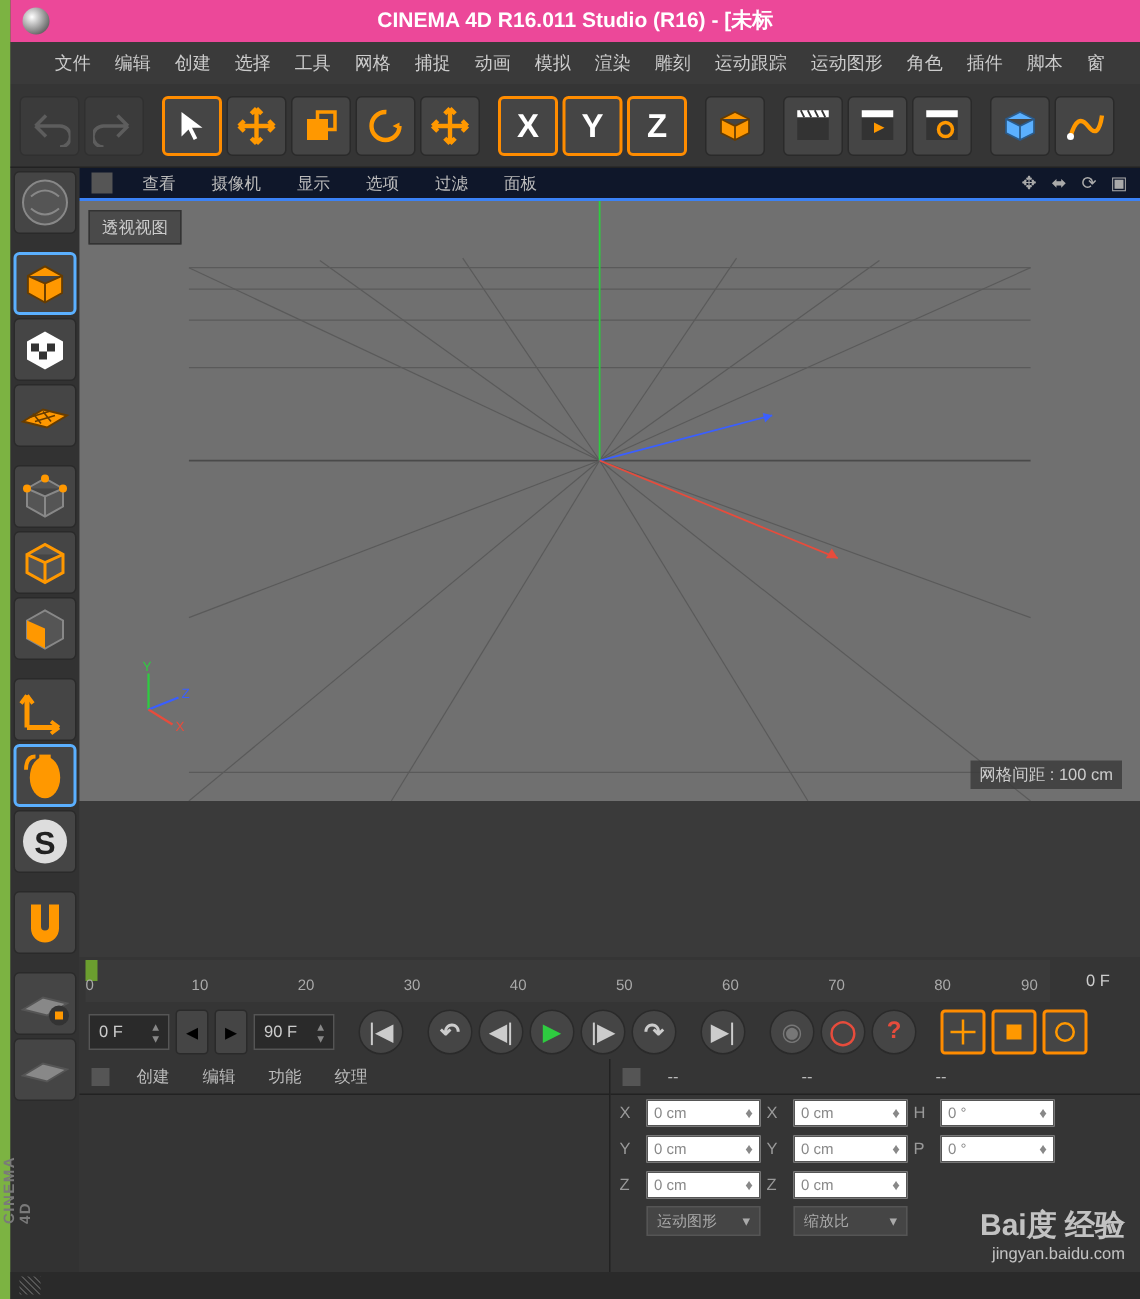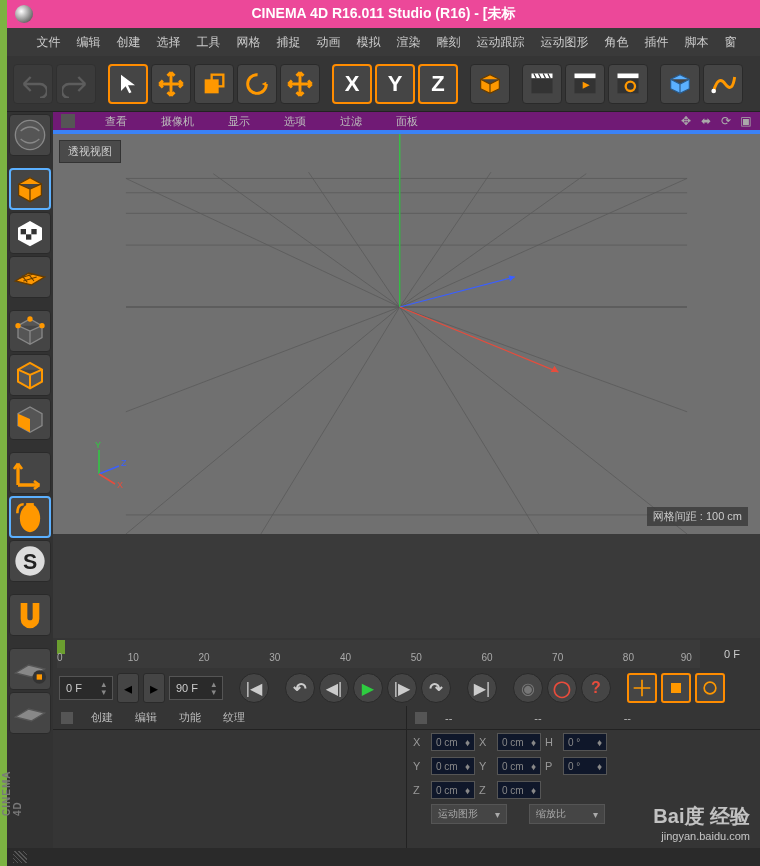--- a/index.html
+++ b/index.html
@@ -15,21 +15,21 @@
 .toolbar-sep { width: 6px; }
 .tool-btn { width: 40px; height: 40px; background: #454545; border: 1px solid #2a2a2a; border-radius: 4px; display: flex; align-items: center; justify-content: center; cursor: pointer; }
 .tool-btn.disabled { opacity: 0.4; }
 .tool-btn.framed { border: 2px solid #ff8c00; }
 .tool-btn svg { width: 28px; height: 28px; }
 .left-palette { position: absolute; left: 7px; top: 112px; width: 46px; bottom: 0; background: #323232; display: flex; flex-direction: column; align-items: center; padding-top: 2px; gap: 2px; }
 .palette-btn { width: 42px; height: 42px; background: #454545; border: 1px solid #2a2a2a; border-radius: 4px; display: flex; align-items: center; justify-content: center; cursor: pointer; }
 .palette-btn.selected { border: 2px solid #5bb0ff; }
 .palette-sep { height: 8px; }
 .viewport-area { position: absolute; left: 53px; top: 112px; right: 0; height: 526px; background: #3a3a3a; }
-.viewport-header { height: 22px; background: #701a75; display: flex; align-items: center; padding-left: 8px; gap: 14px; border-bottom: 4px solid #3b82f6; }
+.viewport-header { height: 22px; background: #0f172a; display: flex; align-items: center; padding-left: 8px; gap: 4px; border-bottom: 2px solid #3b82f6; }
 .vh-icon { width: 14px; height: 14px; background: #555; margin-right: 6px; }
 .vh-item { color: #bbb; font-size: 11px; padding: 3px 10px; cursor: pointer; }
 .vh-right { margin-left: auto; display: flex; gap: 4px; padding-right: 6px; }
 .vh-right-btn { width: 16px; height: 16px; color: #aaa; font-size: 12px; cursor: pointer; display: flex; align-items: center; justify-content: center; }
 .viewport { position: relative; width: 100%; height: 400px; background: #707070; overflow: hidden; }
 .viewport-label { position: absolute; left: 6px; top: 6px; background: #4a4a4a; color: #ccc; font-size: 11px; padding: 3px 8px; border: 1px solid #333; }
 .grid-info { position: absolute; right: 12px; bottom: 8px; color: #ccc; font-size: 11px; background: rgba(58,58,58,0.8); padding: 2px 6px; }
 .mini-axis { position: absolute; left: 28px; bottom: 40px; }
 .timeline { position: absolute; left: 53px; top: 638px; right: 0; height: 32px; background: #353535; display: flex; align-items: center; }
 .timeline-ruler { flex: 1; height: 28px; position: relative; background: #3a3a3a; margin: 0 4px; }
@@ -42,21 +42,21 @@
 .play-btn { width: 30px; height: 30px; background: #454545; border: 1px solid #2a2a2a; border-radius: 3px; display: flex; align-items: center; justify-content: center; cursor: pointer; }
 .play-btn.round { border-radius: 50%; }
 .playback-sep { width: 8px; }
 .bottom-panels { position: absolute; left: 53px; top: 706px; right: 0; bottom: 18px; background: #353535; display: flex; }
 .panel-left { flex: 1; border-right: 1px solid #222; }
 .panel-right { flex: 1; }
 .panel-header { height: 24px; display: flex; align-items: center; padding-left: 8px; gap: 2px; border-bottom: 1px solid #222; }
 .panel-header .vh-icon { width: 12px; height: 12px; }
 .coord-row { display: flex; align-items: center; height: 24px; padding: 0 6px; gap: 4px; }
 .coord-label { color: #999; font-size: 11px; width: 14px; }
-.coord-input { width: 44px; height: 18px; background: #0f172a; border: 1px solid #555; color: #888; font-size: 10px; padding: 0 4px; display: flex; align-items: center; justify-content: space-between; }
+.coord-input { width: 76px; height: 18px; background: #ffffff; border: 1px solid #555; color: #888; font-size: 10px; padding: 0 4px; display: flex; align-items: center; justify-content: space-between; }
 .coord-dropdown { width: 76px; height: 20px; background: #454545; border: 1px solid #555; color: #aaa; font-size: 10px; padding: 0 6px; display: flex; align-items: center; justify-content: space-between; }
 .status-bar { position: absolute; left: 7px; bottom: 0; right: 0; height: 18px; background: #2a2a2a; display: flex; align-items: center; padding-left: 6px; }
 .status-grip { width: 14px; height: 12px; background: repeating-linear-gradient(45deg, #555, #555 1px, transparent 1px, transparent 3px); }
 .brand-label { position: absolute; left: 16px; bottom: 50px; transform: rotate(-90deg); transform-origin: left bottom; color: #7a7a7a; font-size: 10px; letter-spacing: 1px; font-weight: bold; }
 .watermark { position: absolute; right: 10px; bottom: 24px; color: rgba(255,255,255,0.7); font-size: 20px; font-weight: bold; text-align: right; }
 .watermark-sub { font-size: 11px; font-weight: normal; display: block; }
 </style>
 </head>
 <body>
 

